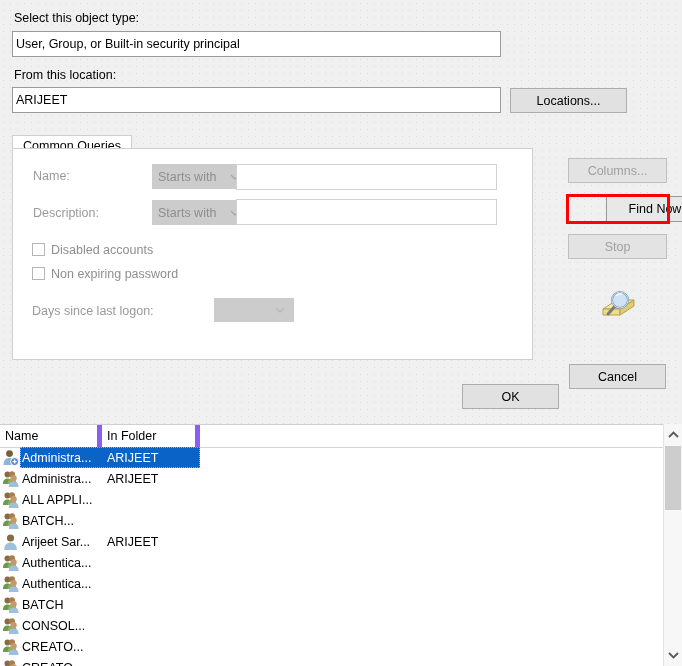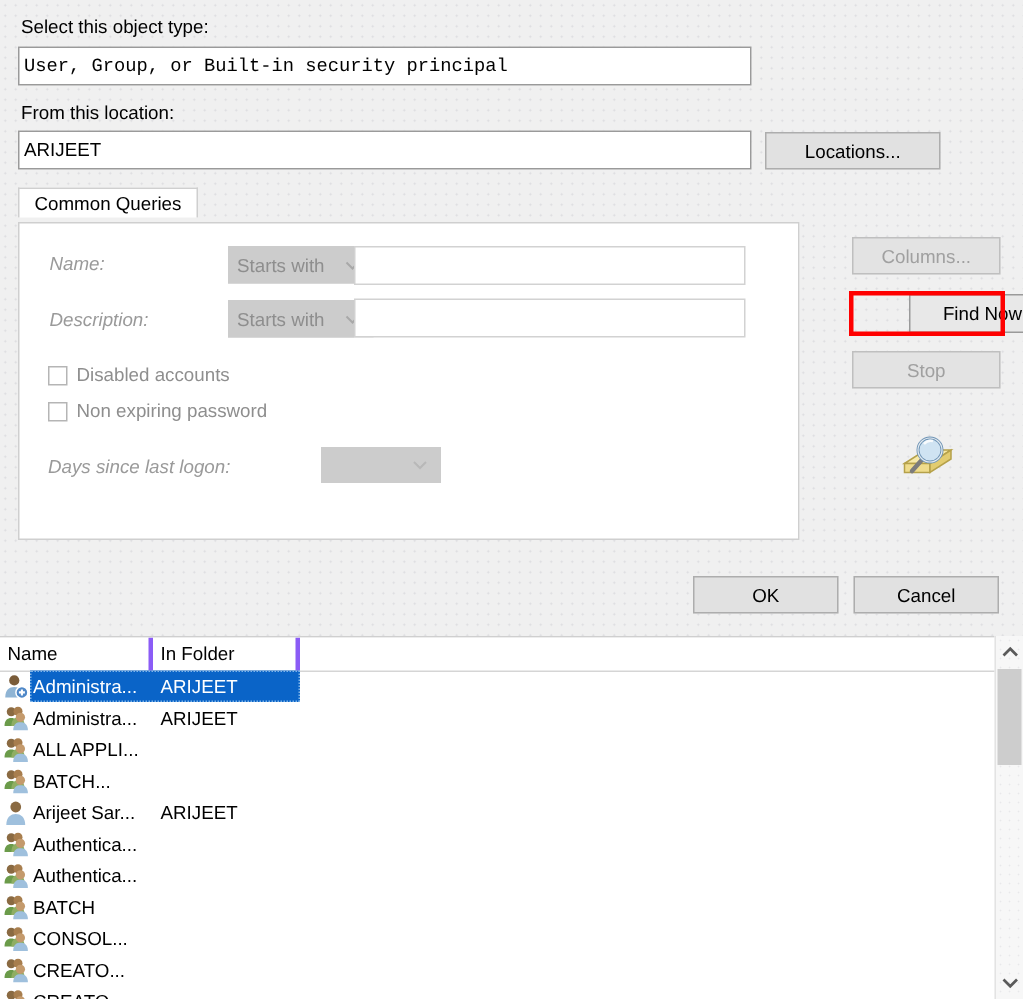--- a/index.html
+++ b/index.html
@@ -32,21 +32,21 @@
   .layer { position: absolute; left: 0; top: 0; width: 682px; height: 666px; }
 
   
   .lbl {
     position: absolute;
     font-size: 12.5px;
     color: #000;
     white-space: nowrap;
     line-height: 15px;
   }
-  .lbl.dim { color: #9a9a9a; font-style: italic; }
+  .lbl.dim { color: #9a9a9a; }
 
   .textbox {
     position: absolute;
     box-sizing: border-box;
     background: #fff;
     border: 1px solid #9a9a9a;
     font-family: "Liberation Sans", sans-serif;
     font-size: 12.5px;
     color: #000;
     padding: 0 3px;
@@ -106,21 +106,21 @@
   .combo .chev {
     position: absolute;
     right: 9px;
     top: 50%;
     width: 9px; height: 9px;
     margin-top: -5px;
   }
   .combo .chev svg { display: block; }
 
   
-  .cbx-row { position: absolute; display: flex; align-items: center; }
+  .cbx-row { position: absolute; display: flex; }
   .cbx-box {
     width: 13px; height: 13px;
     box-sizing: border-box;
     background: #fff;
     border: 1px solid #b5b5b5;
     flex: 0 0 auto;
   }
   .cbx-label {
     margin-left: 6px;
     font-size: 12.5px;
@@ -129,21 +129,21 @@
   }
 
   
   .tab-strip {
     position: absolute;
     left: 12px; top: 125px;
     width: 521px; height: 24px;
   }
   .tab-item {
     position: absolute;
-    left: 0; top: 0;
+    left: 0; top: 10px;
     height: 20px;
     box-sizing: border-box;
     background: #ffffff;
     border: 1px solid #cfcfcf;
     border-bottom: none;
     display: flex;
     align-items: center;
     padding: 0 10px;
     font-size: 12.5px;
     color: #000;
@@ -172,21 +172,21 @@
     left: 0; top: 0;
     width: 682px; height: 22px;
     background: #ffffff;
     border-bottom: 1px solid #d5d5d5;
   }
   .col-head {
     position: absolute;
     top: 0;
     height: 22px;
     box-sizing: border-box;
-    border-right: 3px solid #8b5cf6;
+    border-right: 5px solid #8b5cf6;
     display: flex;
     align-items: center;
     padding-left: 5px;
     font-size: 12.5px;
     color: #000;
     user-select: none;
   }
   .rows {
     position: absolute;
     left: 0; top: 22px;
@@ -260,21 +260,21 @@
 </style>
 </head>
 <body>
 
 <div class="dialog-bg"></div>
 
 <div class="layer">
 
   <div class="lbl" style="left:14px; top:11px;">Select this object type:</div>
 
-  <div class="textbox filled" style="left:12px; top:31px; width:489px; height:26px;font-family:Liberation Mono, monospace;">User, Group, or Built-in security principal</div>
+  <div class="textbox filled" style="left:12px; top:31px; width:489px; height:26px;">User, Group, or Built-in security principal</div>
 
 
   <div class="lbl" style="left:14px; top:68px;">From this location:</div>
 
   <div class="textbox filled" style="left:12px; top:87px; width:489px; height:26px;">ARIJEET</div>
 
   <div class="btn" style="left:510px; top:88px; width:117px; height:25px;">Locations...</div>
 
   <div class="tab-strip">
     <div class="tab-item" style="min-width:117px;">Common Queries</div>
@@ -349,21 +349,21 @@
       <line x1="11" y1="26" x2="19" y2="17" stroke="#7c7c7c" stroke-width="3" stroke-linecap="round"></line>
 
       <circle cx="23" cy="12" r="8" fill="#cfe3f2" stroke="#6f94b5" stroke-width="2"></circle>
       <circle cx="23" cy="12" r="8" fill="none" stroke="#ffffff" stroke-width="0.8" opacity="0.8"></circle>
       <path d="M19 8 A6 6 0 0 1 25 6" fill="none" stroke="#ffffff" stroke-width="1.6" opacity="0.85"></path>
     </svg>
   </div>
 
   <div class="btn" style="left:462px; top:384px; width:97px; height:25px;">OK</div>
 
-  <div class="btn" style="left:569px; top:384px; width:97px; height:25px;">Cancel</div>
+  <div class="btn" style="left:569px; top:364px; width:97px; height:25px;">Cancel</div>
 
   <div class="lbl" style="left:14px; top:405px;margin-top:48px;">Search results:</div>
 
 </div>
 
 <div class="list-wrap">
   <div class="list-header">
     <div class="col-head" style="left:0; width:102px;">Name</div>
     <div class="col-head" style="left:102px; width:98px;">In Folder</div>
   </div>

